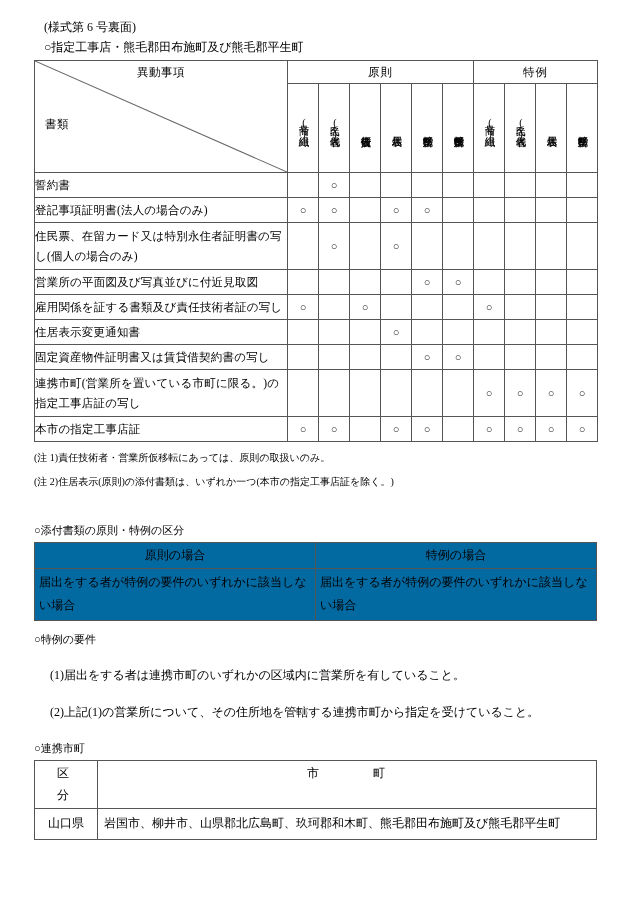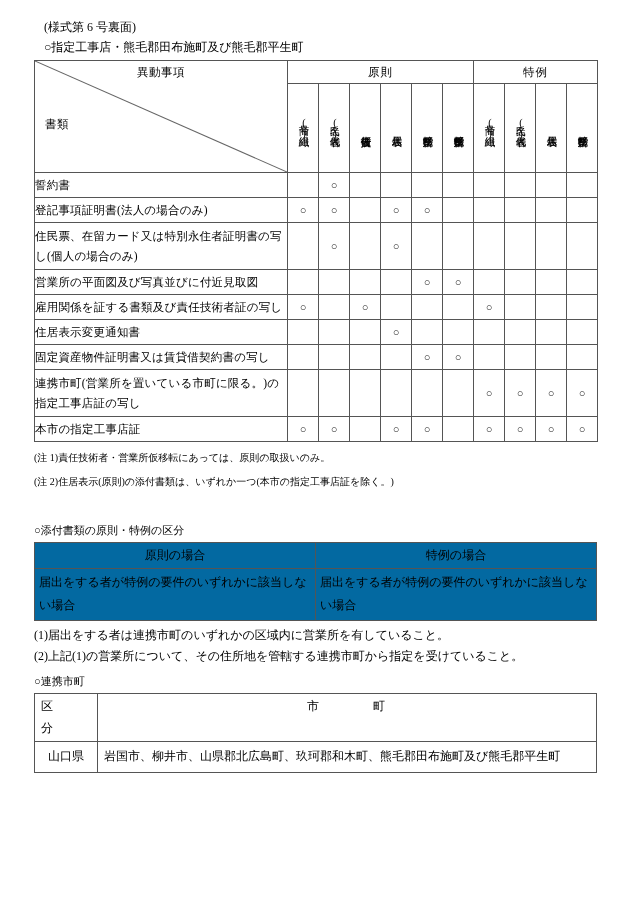--- a/index.html
+++ b/index.html
@@ -40,21 +40,21 @@
     margin: 5px 0 2px 0;
   }
   .note-line {
     font-size: 10px;
     line-height: 24px;
     margin: 0;
   }
   .req-line {
     font-size: 12px;
     line-height: 21px;
-    margin: 0;
+    margin: 16px;
   }
   .gap-lg { height: 22px; }
   .gap-xs { height: 4px; }
 
   
   table.matrix {
     border-collapse: collapse;
     table-layout: fixed;
     width: 562px;
     margin: 0;
@@ -166,20 +166,21 @@
   }
   table.city td {
     border: 1px solid #555555;
     padding: 2px 6px 3px 6px;
     vertical-align: top;
     font-size: 12px;
     line-height: 25px;
     background: #ffffff;
   }
   table.city td.c-head-l {
+    text-align: center;
     letter-spacing: 6px;
     line-height: 22px;
     padding-top: 1px;
     padding-bottom: 2px;
   }
   table.city td.c-head-r {
     text-align: center;
     letter-spacing: 10px;
     padding-left: 14px;
     line-height: 22px;
@@ -383,20 +384,21 @@
         <td class="k-head">特例の場合</td>
       </tr>
       <tr>
         <td>届出をする者が特例の要件のいずれかに該当しない場合</td>
         <td>届出をする者が特例の要件のいずれかに該当しない場合</td>
       </tr>
     </tbody>
   </table>
 
   <div class="gap-xs"></div>
+  <div class="section-head-flush">○特例の要件</div>
   <div class="req-line">(1)届出をする者は連携市町のいずれかの区域内に営業所を有していること。</div>
   <div class="req-line">(2)上記(1)の営業所について、その住所地を管轄する連携市町から指定を受けていること。</div>
   <div class="section-head-flush">○連携市町</div>
 
   <table class="city">
     <colgroup>
         <col style="width:63px">
         <col style="width:499px">
       </colgroup>
     <tbody>

